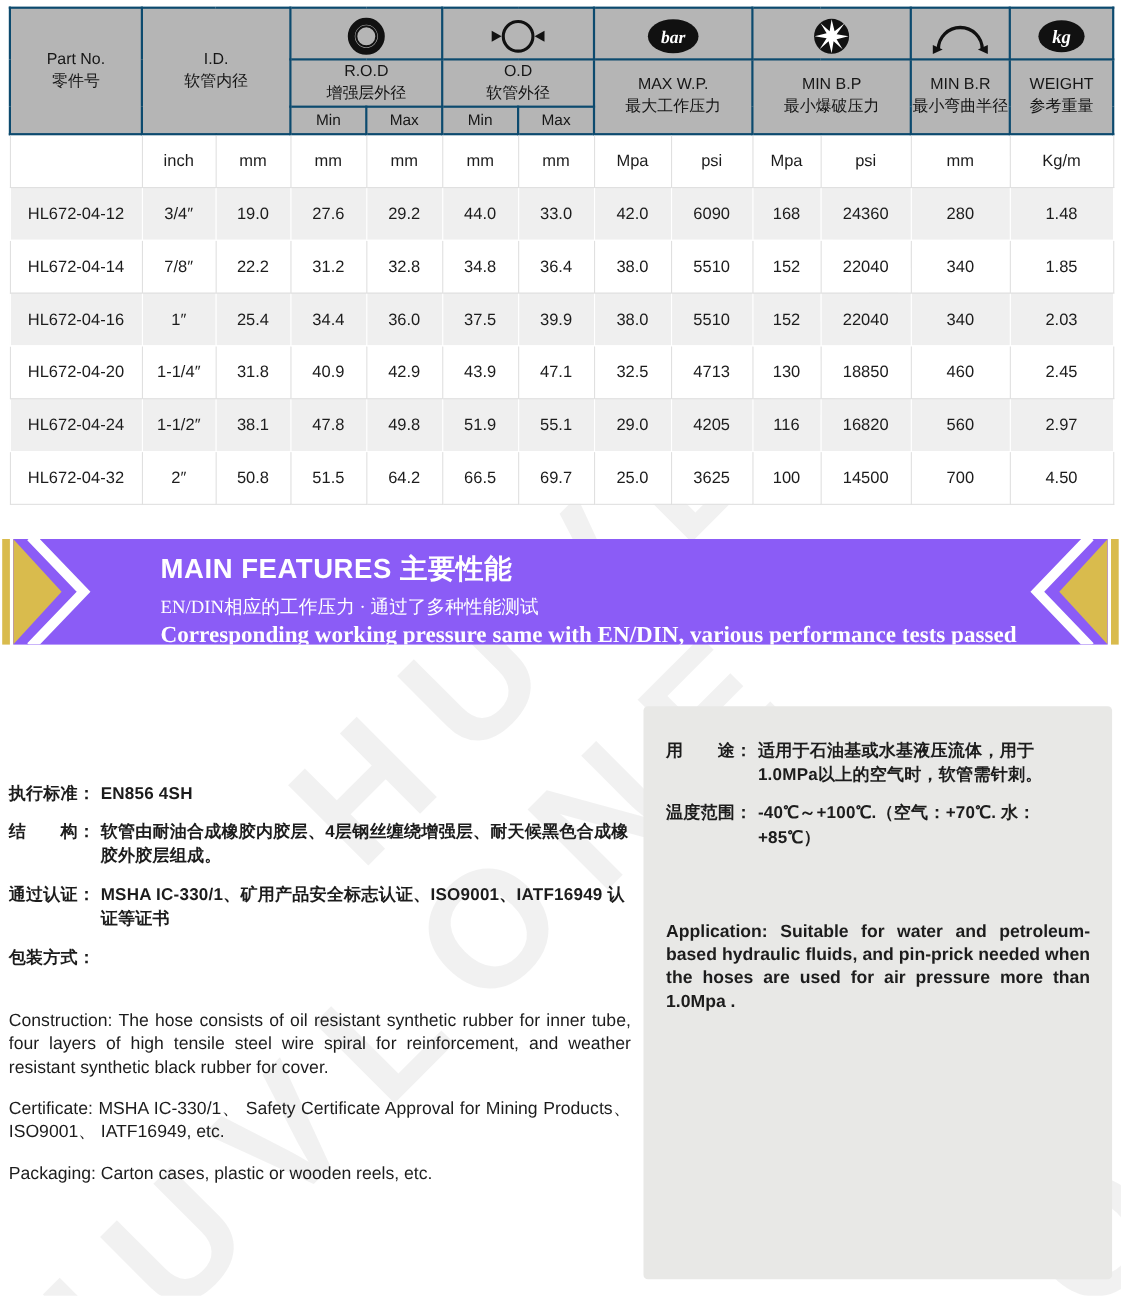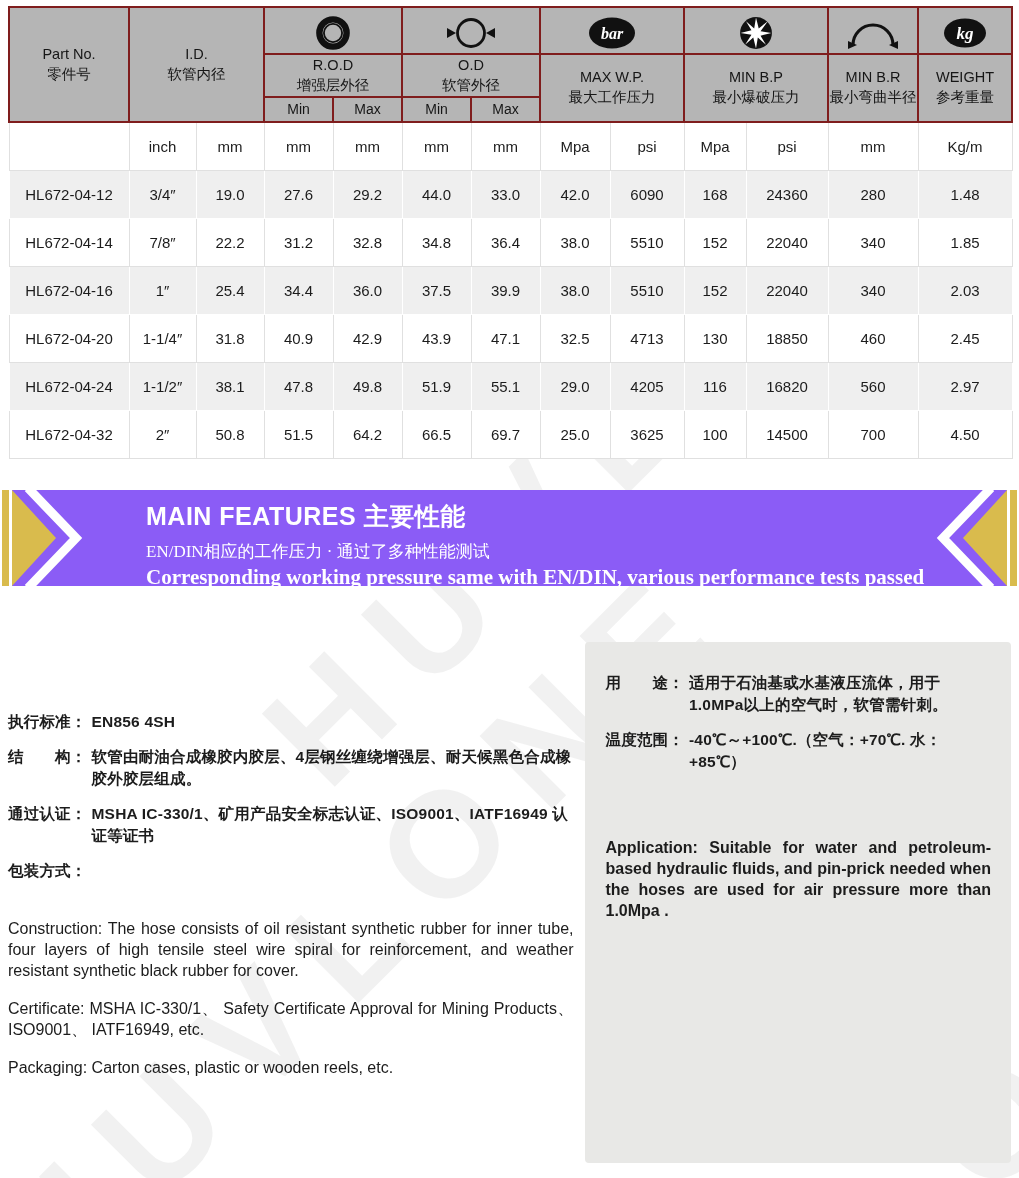--- a/index.html
+++ b/index.html
@@ -13,21 +13,21 @@
     position:absolute; font-weight:bold; font-size:150px; letter-spacing:.22em;
     color:rgba(120,120,120,.10); transform:rotate(-45deg); white-space:nowrap;
     pointer-events:none; z-index:0;
   }
   .section { position:relative; z-index:1; }
 
   
   .spec-table-wrap { margin:6px 8px 0 8px; }
   table.spec { width:1003px; border-collapse:collapse; table-layout:fixed; border:1px solid #d2d2d2; }
   table.spec th {
-    background:#b5b5b5; border:2px solid #7f1d1d; font-weight:normal;
+    background:#b5b5b5; border:2px solid #0c4a6e; font-weight:normal;
     font-size:14.5px; line-height:1.35; text-align:center; vertical-align:middle; color:#161616;
   }
   table.spec td {
     border:1px solid #e0e0e0; text-align:center; vertical-align:middle;
     font-size:15px; background:#ffffff; color:#1c1c1c;
   }
   tr.h-icons th { height:47px; }
   tr.h-labels th { height:43px; }
   tr.h-minmax th { height:25px; font-size:14px; }
   tr.units-row td { height:48px; }

